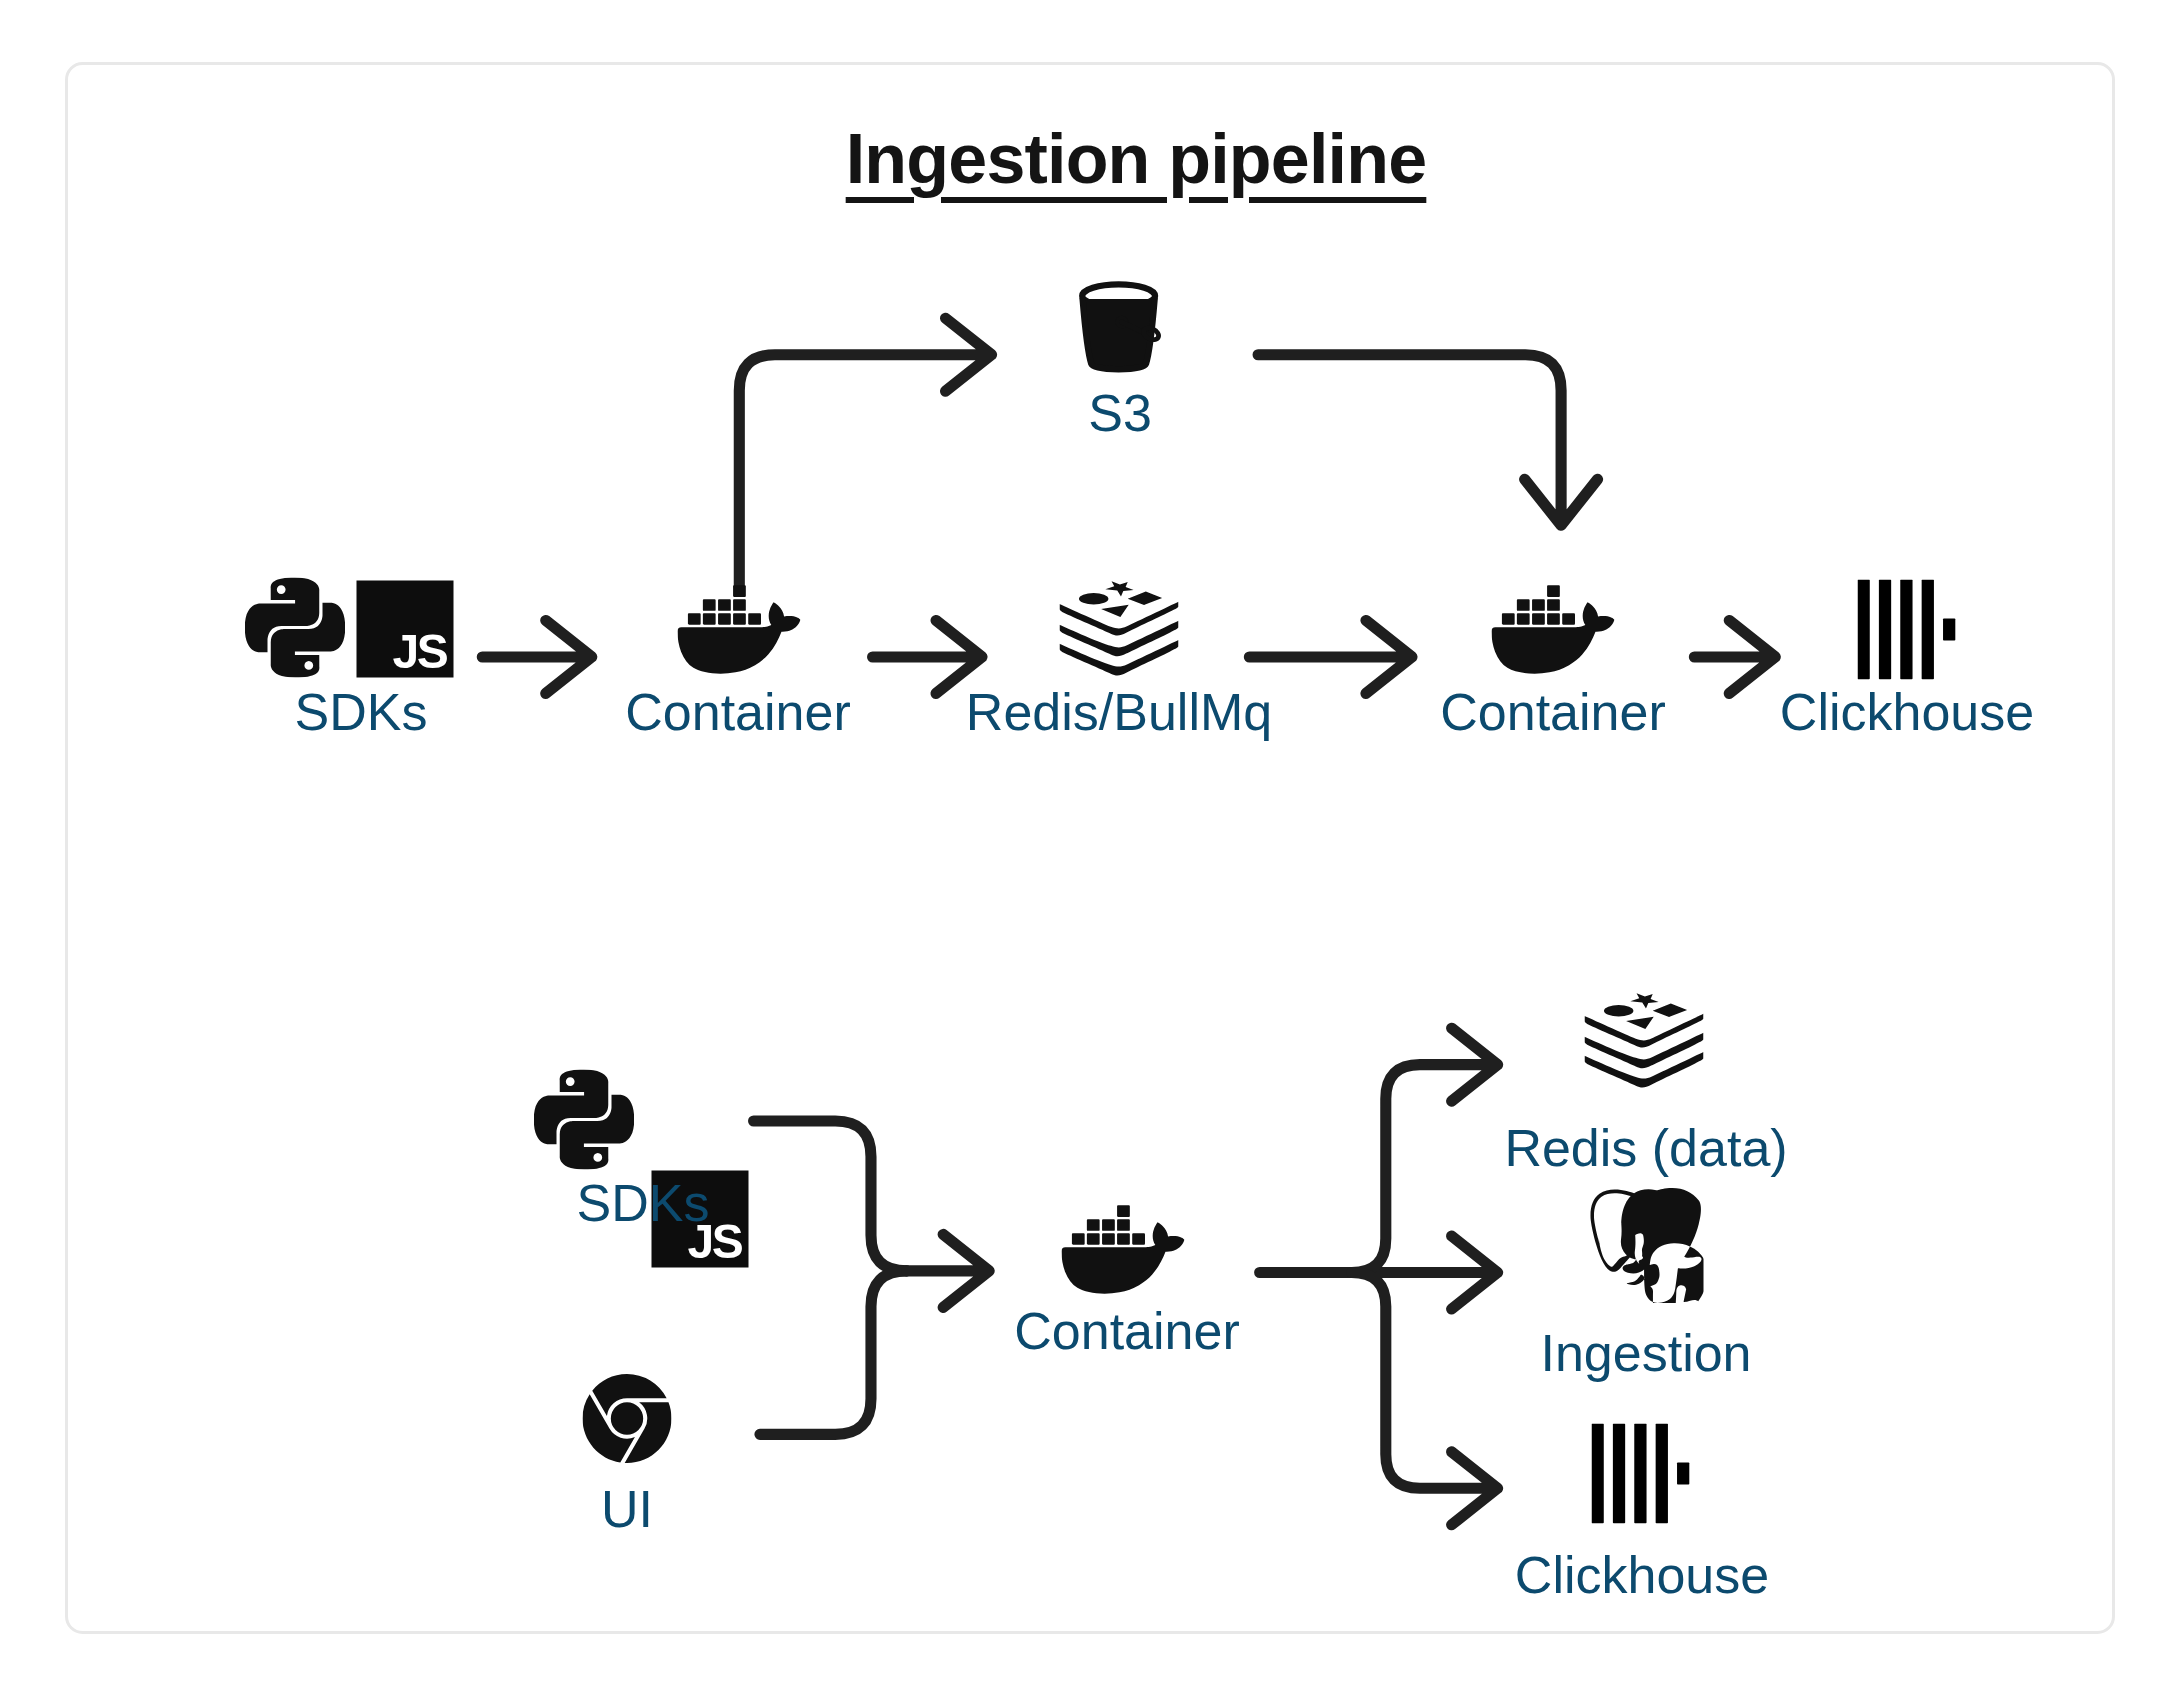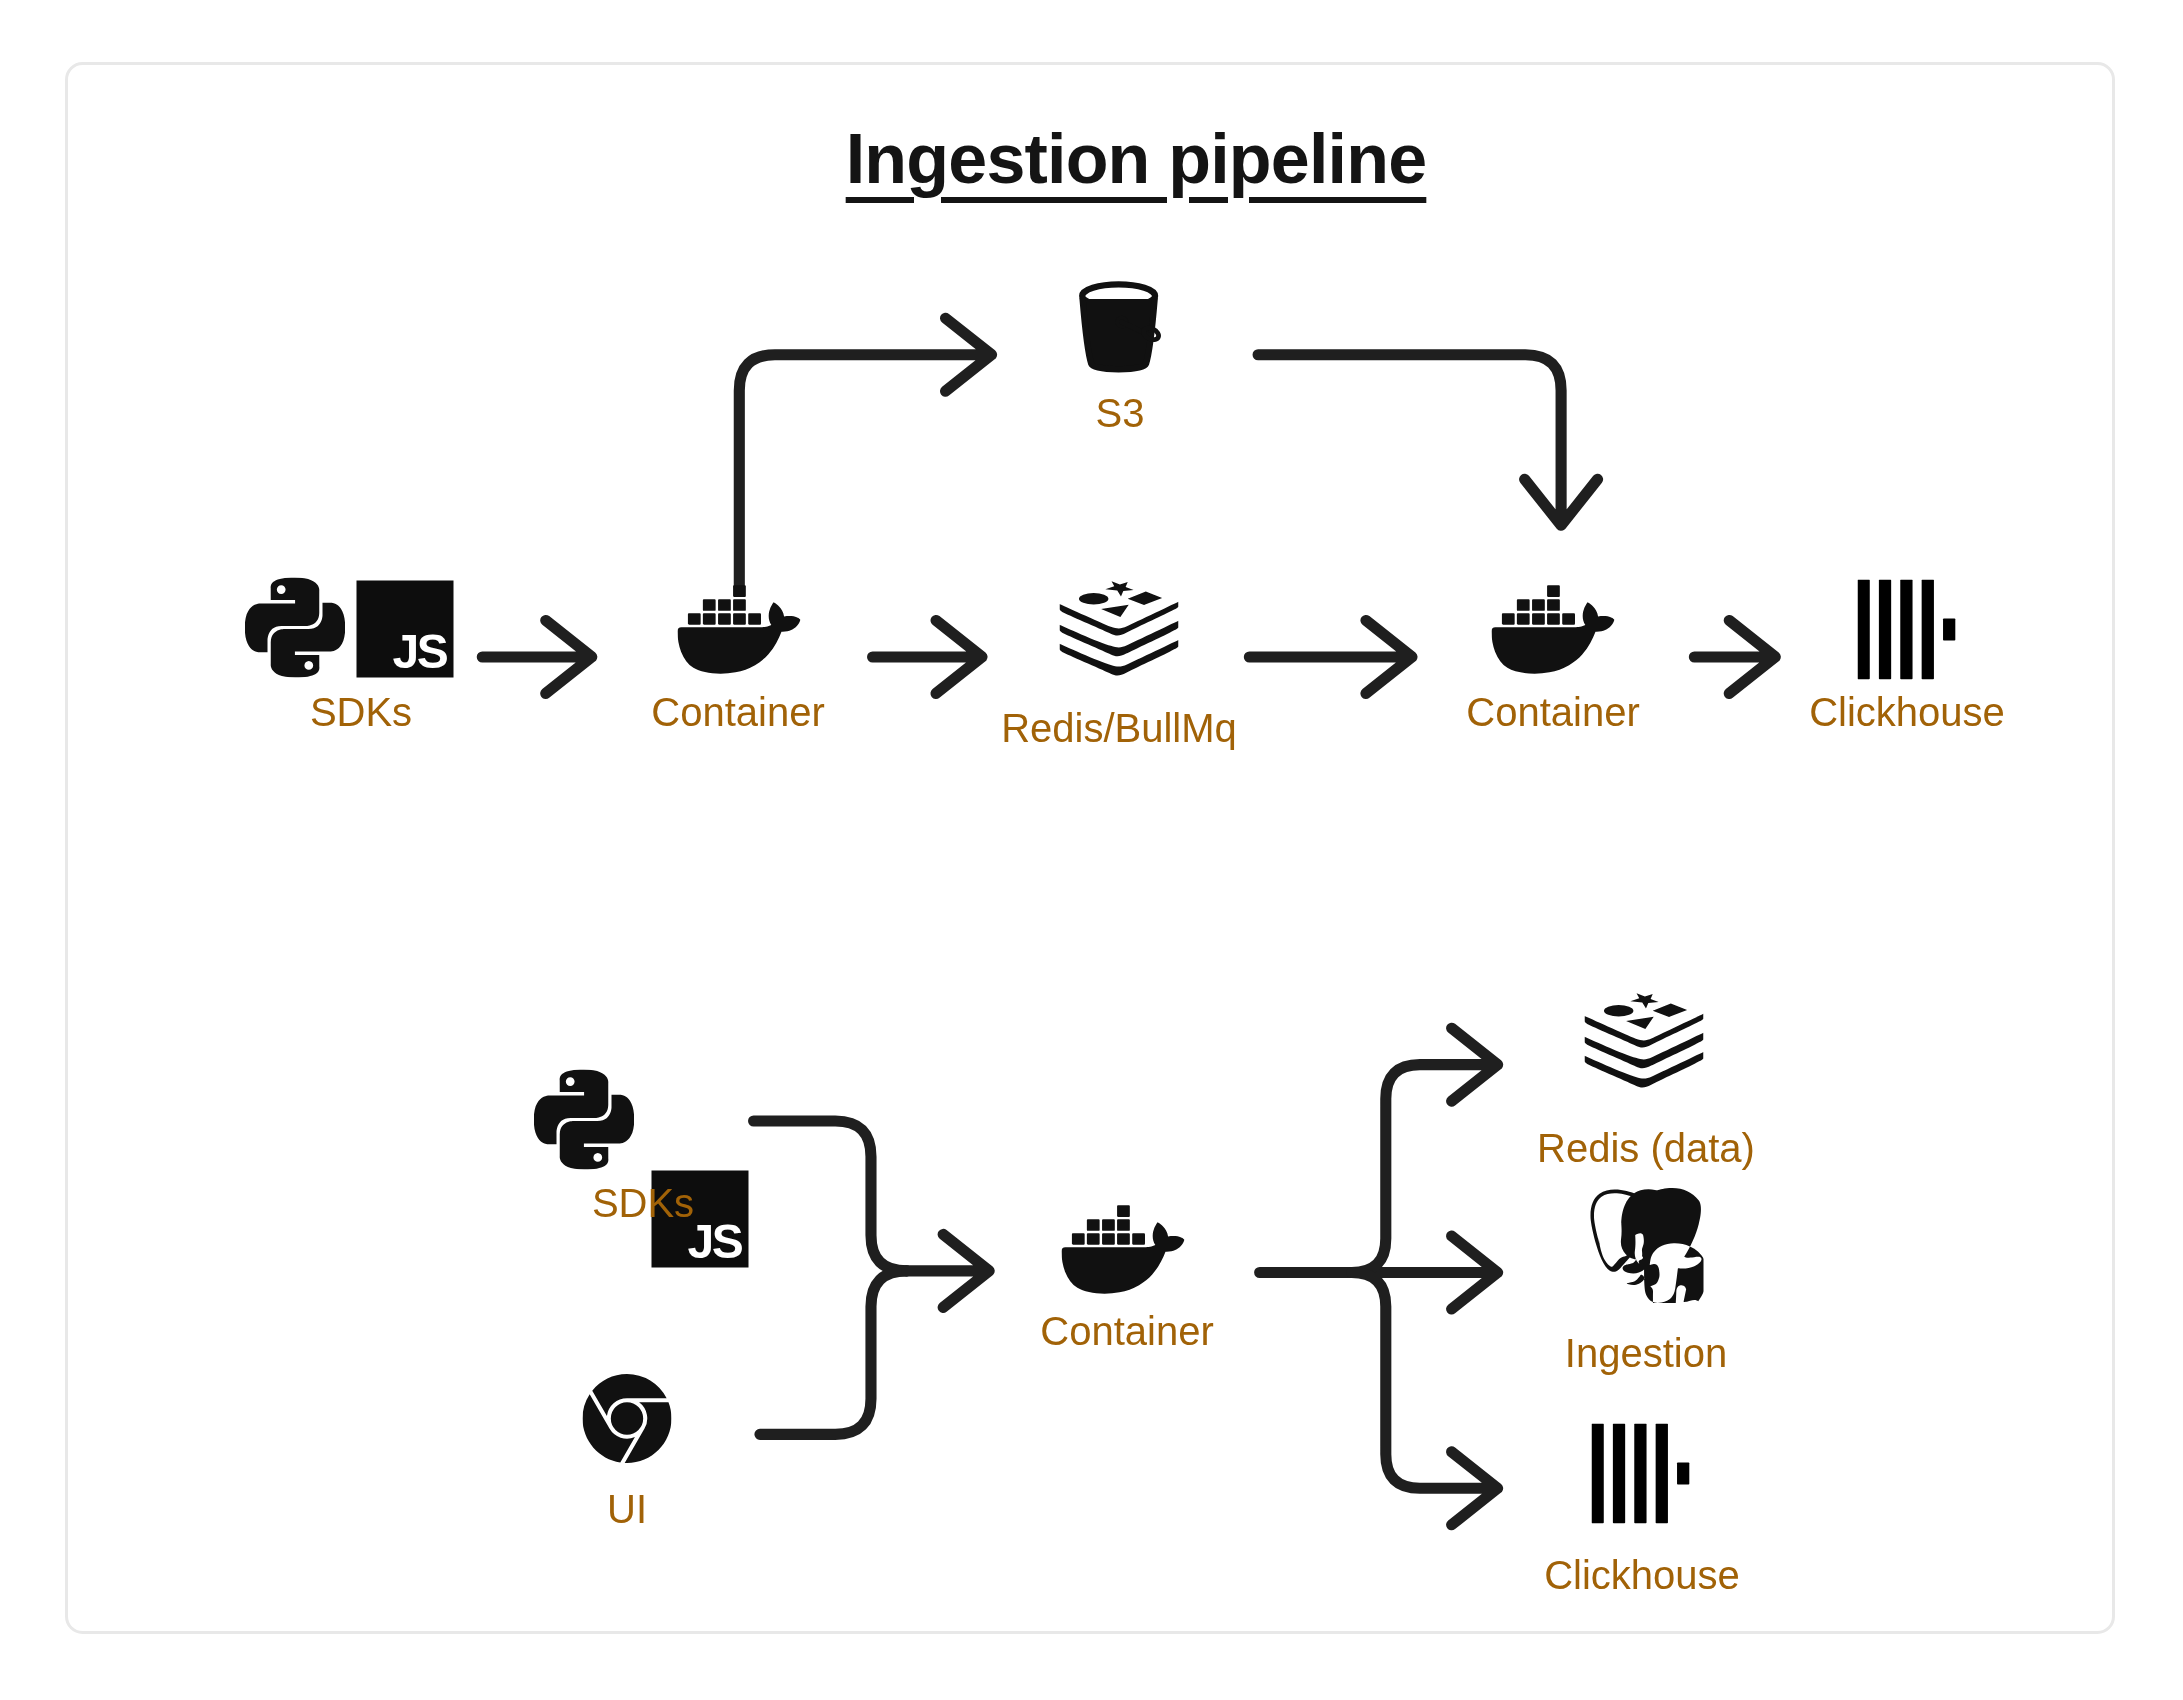--- a/index.html
+++ b/index.html
@@ -6,21 +6,21 @@
   .page{position:relative;width:2183px;height:1701px;background:#ffffff;
         font-family:"Liberation Sans", sans-serif;overflow:hidden;}
   .card{position:absolute;left:65px;top:62px;width:2050px;height:1572px;
         border:3.2px solid #e8e8e8;border-radius:17.5px;background:#ffffff;box-sizing:border-box;}
   .title{position:absolute;transform:translateX(-50%);margin:0;white-space:nowrap;
          font-weight:700;font-size:70px;color:#141414;letter-spacing:-0.8px;
          text-decoration:underline;text-decoration-thickness:6.3px;text-underline-offset:14.3px;
          text-decoration-skip-ink:auto;}
   .abs{position:absolute;transform:translate(-50%,-50%);}
   .lbl{position:absolute;transform:translate(-50%,-50%);white-space:nowrap;
-       font-size:40px;color:#a16207;line-height:1;}
+       font-size:52px;color:#0c4a6e;line-height:1;}
   .js-badge{width:97px;height:97px;background:#0d0d0d;position:relative;}
   .js-badge span{position:absolute;right:7.1px;bottom:2.4px;font-size:48px;font-weight:700;
                  color:#ffffff;letter-spacing:-2.4px;line-height:1;}
   .edges{position:absolute;left:0;top:0;}
   .edges path{fill:none;stroke:#1f1f1f;stroke-width:14;stroke-linecap:round;stroke-linejoin:round;}
   svg.glyph path{fill:#111111;}
 </style>
 </head>
 <body>
 
@@ -74,21 +74,21 @@
         <path d="M13.983 11.078h2.119a.186.186 0 00.186-.185V9.006a.186.186 0 00-.186-.186h-2.119a.185.185 0 00-.185.185v1.888c0 .102.083.185.185.185m-2.954-5.43h2.118a.186.186 0 00.186-.186V3.574a.186.186 0 00-.186-.185h-2.118a.185.185 0 00-.185.185v1.888c0 .102.082.185.185.185m0 2.716h2.118a.187.187 0 00.186-.186V6.29a.186.186 0 00-.186-.185h-2.118a.185.185 0 00-.185.185v1.887c0 .102.082.185.185.186m-2.93 0h2.12a.186.186 0 00.184-.186V6.29a.185.185 0 00-.185-.185H8.1a.185.185 0 00-.185.185v1.887c0 .102.083.185.185.186m-2.964 0h2.119a.186.186 0 00.185-.186V6.29a.185.185 0 00-.185-.185H5.136a.186.186 0 00-.186.185v1.887c0 .102.084.185.186.186m5.893 2.715h2.118a.186.186 0 00.186-.185V9.006a.186.186 0 00-.186-.186h-2.118a.185.185 0 00-.185.185v1.888c0 .102.082.185.185.185m-2.93 0h2.12a.185.185 0 00.184-.185V9.006a.185.185 0 00-.184-.186h-2.12a.185.185 0 00-.184.185v1.888c0 .102.083.185.185.185m-2.964 0h2.119a.185.185 0 00.185-.185V9.006a.185.185 0 00-.184-.186h-2.12a.186.186 0 00-.186.186v1.887c0 .102.084.185.186.185m-2.92 0h2.12a.185.185 0 00.184-.185V9.006a.185.185 0 00-.184-.186h-2.12a.185.185 0 00-.184.185v1.888c0 .102.082.185.185.185M23.763 9.89c-.065-.051-.672-.51-1.954-.51-.338.001-.676.03-1.01.087-.248-1.7-1.653-2.53-1.716-2.566l-.344-.199-.226.327c-.284.438-.49.922-.612 1.43-.23.97-.09 1.882.403 2.661-.595.332-1.55.413-1.744.42H.751a.751.751 0 00-.75.748 11.376 11.376 0 00.692 4.062c.545 1.428 1.355 2.48 2.41 3.124 1.18.723 3.1 1.137 5.275 1.137.983.003 1.963-.086 2.93-.266a12.248 12.248 0 003.823-1.389c.98-.567 1.86-1.288 2.61-2.136 1.252-1.418 1.998-2.997 2.553-4.4h.221c1.372 0 2.215-.549 2.68-1.009.309-.293.55-.65.707-1.046l.098-.288Z"></path>
       </svg>
   </div>
   <div class="lbl" style="left:738px;top:712px">Container</div>
 
   <div class="abs" style="left:1119px;top:629px">
     <svg class="glyph" viewBox="0 0 24 24" width="119" height="119">
         <path d="M10.5 2.661l.54.997-1.797.644 2.409.218.748 1.246.467-1.121 2.077-.208-1.61-.613.426-1.017-1.578.519zm6.905 2.077L13.76 6.182l3.292 1.298.353-.146 3.293-1.298zm-10.51.312a2.97 1.153 0 00-2.97 1.152 2.97 1.153 0 002.97 1.153 2.97 1.153 0 002.97-1.153 2.97 1.153 0 00-2.97-1.152zM24 6.805s-8.983 4.278-10.395 4.953c-1.226.561-1.901.561-3.261.094C8.318 11.022 0 7.241 0 7.241v1.038c0 .24.332.499.967.8 1.277.613 8.34 3.677 9.379 4.175s1.787.509 3.116-.187c1.328-.695 7.569-3.604 8.846-4.273.653-.342 1.692-.813 1.692-1.048zm-10.042.603L8.39 8.26l3.884 1.61zM24 10.637s-8.983 4.278-10.395 4.954c-1.226.56-1.901.56-3.261.093C8.318 15.217 0 11.437 0 11.437v1.038c0 .239.332.498.967.8 1.277.612 8.34 3.676 9.379 4.174 1.039.499 1.787.51 3.116-.186s7.569-3.605 8.846-4.273c.653-.343 1.692-.814 1.692-1.049zm0 3.863s-8.983 4.278-10.395 4.953c-1.226.561-1.901.561-3.261.094C8.318 19.08 0 15.3 0 15.3v1.038c0 .24.332.499.967.8 1.277.613 8.34 3.677 9.379 4.175 1.039.498 1.787.509 3.116-.187s7.569-3.604 8.846-4.273c.653-.342 1.692-.813 1.692-1.048z"></path>
       </svg>
   </div>
-  <div class="lbl" style="left:1119px;top:728px">Redis/BullMq</div>
+  <div class="lbl" style="left:1119px;top:712px">Redis/BullMq</div>
 
   <div class="abs" style="left:1553px;top:631px">
     <svg class="glyph" viewBox="0 0 24 24" width="123" height="123">
         <path d="M13.983 11.078h2.119a.186.186 0 00.186-.185V9.006a.186.186 0 00-.186-.186h-2.119a.185.185 0 00-.185.185v1.888c0 .102.083.185.185.185m-2.954-5.43h2.118a.186.186 0 00.186-.186V3.574a.186.186 0 00-.186-.185h-2.118a.185.185 0 00-.185.185v1.888c0 .102.082.185.185.185m0 2.716h2.118a.187.187 0 00.186-.186V6.29a.186.186 0 00-.186-.185h-2.118a.185.185 0 00-.185.185v1.887c0 .102.082.185.185.186m-2.93 0h2.12a.186.186 0 00.184-.186V6.29a.185.185 0 00-.185-.185H8.1a.185.185 0 00-.185.185v1.887c0 .102.083.185.185.186m-2.964 0h2.119a.186.186 0 00.185-.186V6.29a.185.185 0 00-.185-.185H5.136a.186.186 0 00-.186.185v1.887c0 .102.084.185.186.186m5.893 2.715h2.118a.186.186 0 00.186-.185V9.006a.186.186 0 00-.186-.186h-2.118a.185.185 0 00-.185.185v1.888c0 .102.082.185.185.185m-2.93 0h2.12a.185.185 0 00.184-.185V9.006a.185.185 0 00-.184-.186h-2.12a.185.185 0 00-.184.185v1.888c0 .102.083.185.185.185m-2.964 0h2.119a.185.185 0 00.185-.185V9.006a.185.185 0 00-.184-.186h-2.12a.186.186 0 00-.186.186v1.887c0 .102.084.185.186.185m-2.92 0h2.12a.185.185 0 00.184-.185V9.006a.185.185 0 00-.184-.186h-2.12a.185.185 0 00-.184.185v1.888c0 .102.082.185.185.185M23.763 9.89c-.065-.051-.672-.51-1.954-.51-.338.001-.676.03-1.01.087-.248-1.7-1.653-2.53-1.716-2.566l-.344-.199-.226.327c-.284.438-.49.922-.612 1.43-.23.97-.09 1.882.403 2.661-.595.332-1.55.413-1.744.42H.751a.751.751 0 00-.75.748 11.376 11.376 0 00.692 4.062c.545 1.428 1.355 2.48 2.41 3.124 1.18.723 3.1 1.137 5.275 1.137.983.003 1.963-.086 2.93-.266a12.248 12.248 0 003.823-1.389c.98-.567 1.86-1.288 2.61-2.136 1.252-1.418 1.998-2.997 2.553-4.4h.221c1.372 0 2.215-.549 2.68-1.009.309-.293.55-.65.707-1.046l.098-.288Z"></path>
       </svg>
   </div>
   <div class="lbl" style="left:1553px;top:712px">Container</div>
 
   <div class="abs" style="left:1907px;top:631px">
     <svg class="glyph" viewBox="0 0 125 126" width="99" height="100">

